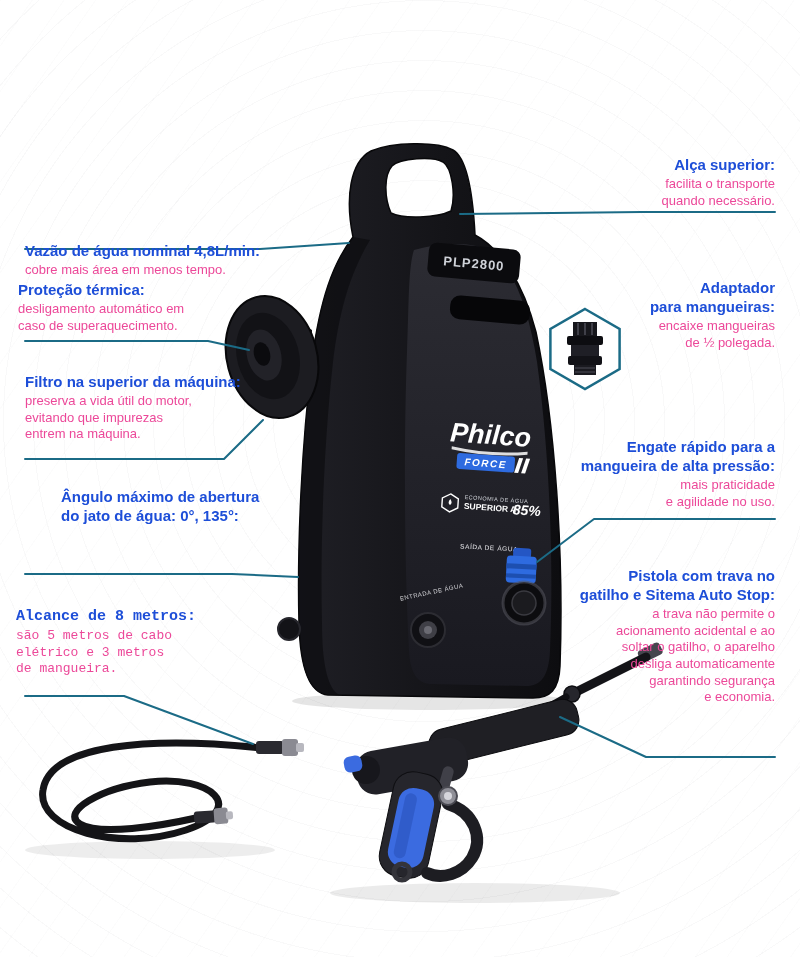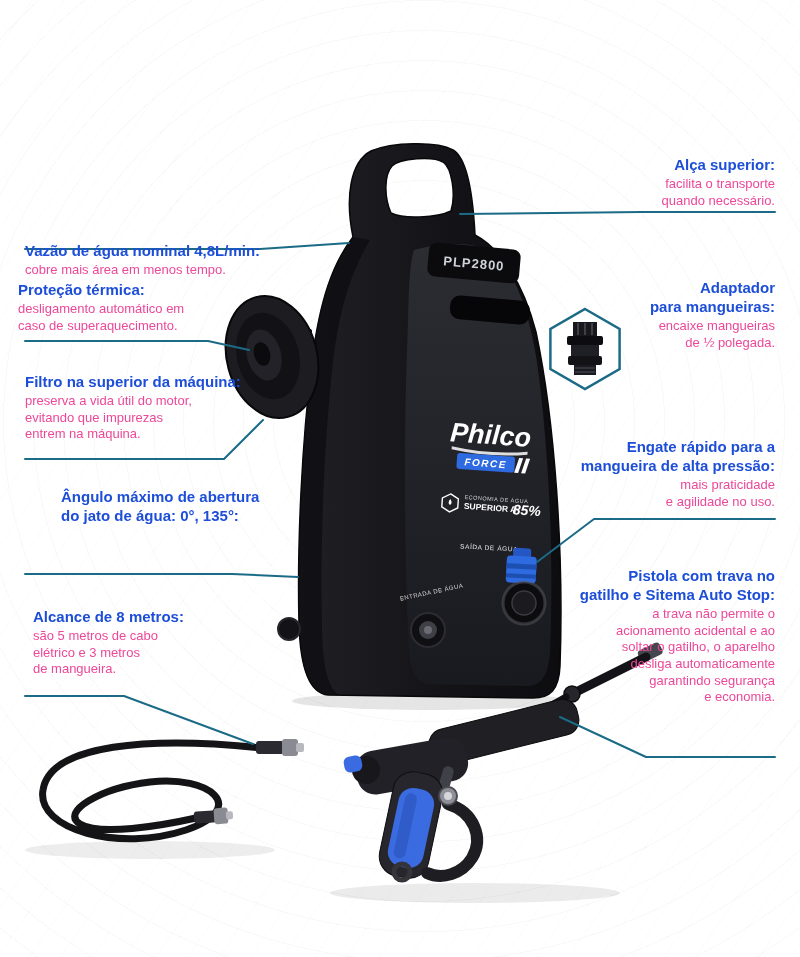--- a/index.html
+++ b/index.html
@@ -21,21 +21,21 @@
     color:#1d4ed8;white-space:pre-line;
   }
   .callout p{
     margin:0;font-size:13px;line-height:1.28;color:#ec4899;white-space:pre-line;
   }
   .callout.right{text-align:right;}
   .c1{left:25px;top:205px;width:260px;margin-top:36px;}
   .c2{left:18px;top:280px;width:250px;}
   .c3{left:25px;top:372px;width:250px;}
   .c4{left:25px;top:487px;width:250px;margin-left:36px;}
-  .c5{left:33px;top:607px;width:210px;}
+  .c5{left:16px;top:607px;width:210px;font-family:Liberation Mono, monospace;}
   .r1{right:25px;top:155px;width:220px;}
   .r2{right:25px;top:278px;width:152px;}
   .r3{right:25px;top:437px;width:245px;}
   .r4{right:25px;top:566px;width:238px;}
 </style>
 </head>
 <body>
 
 <div class="stage">
 

